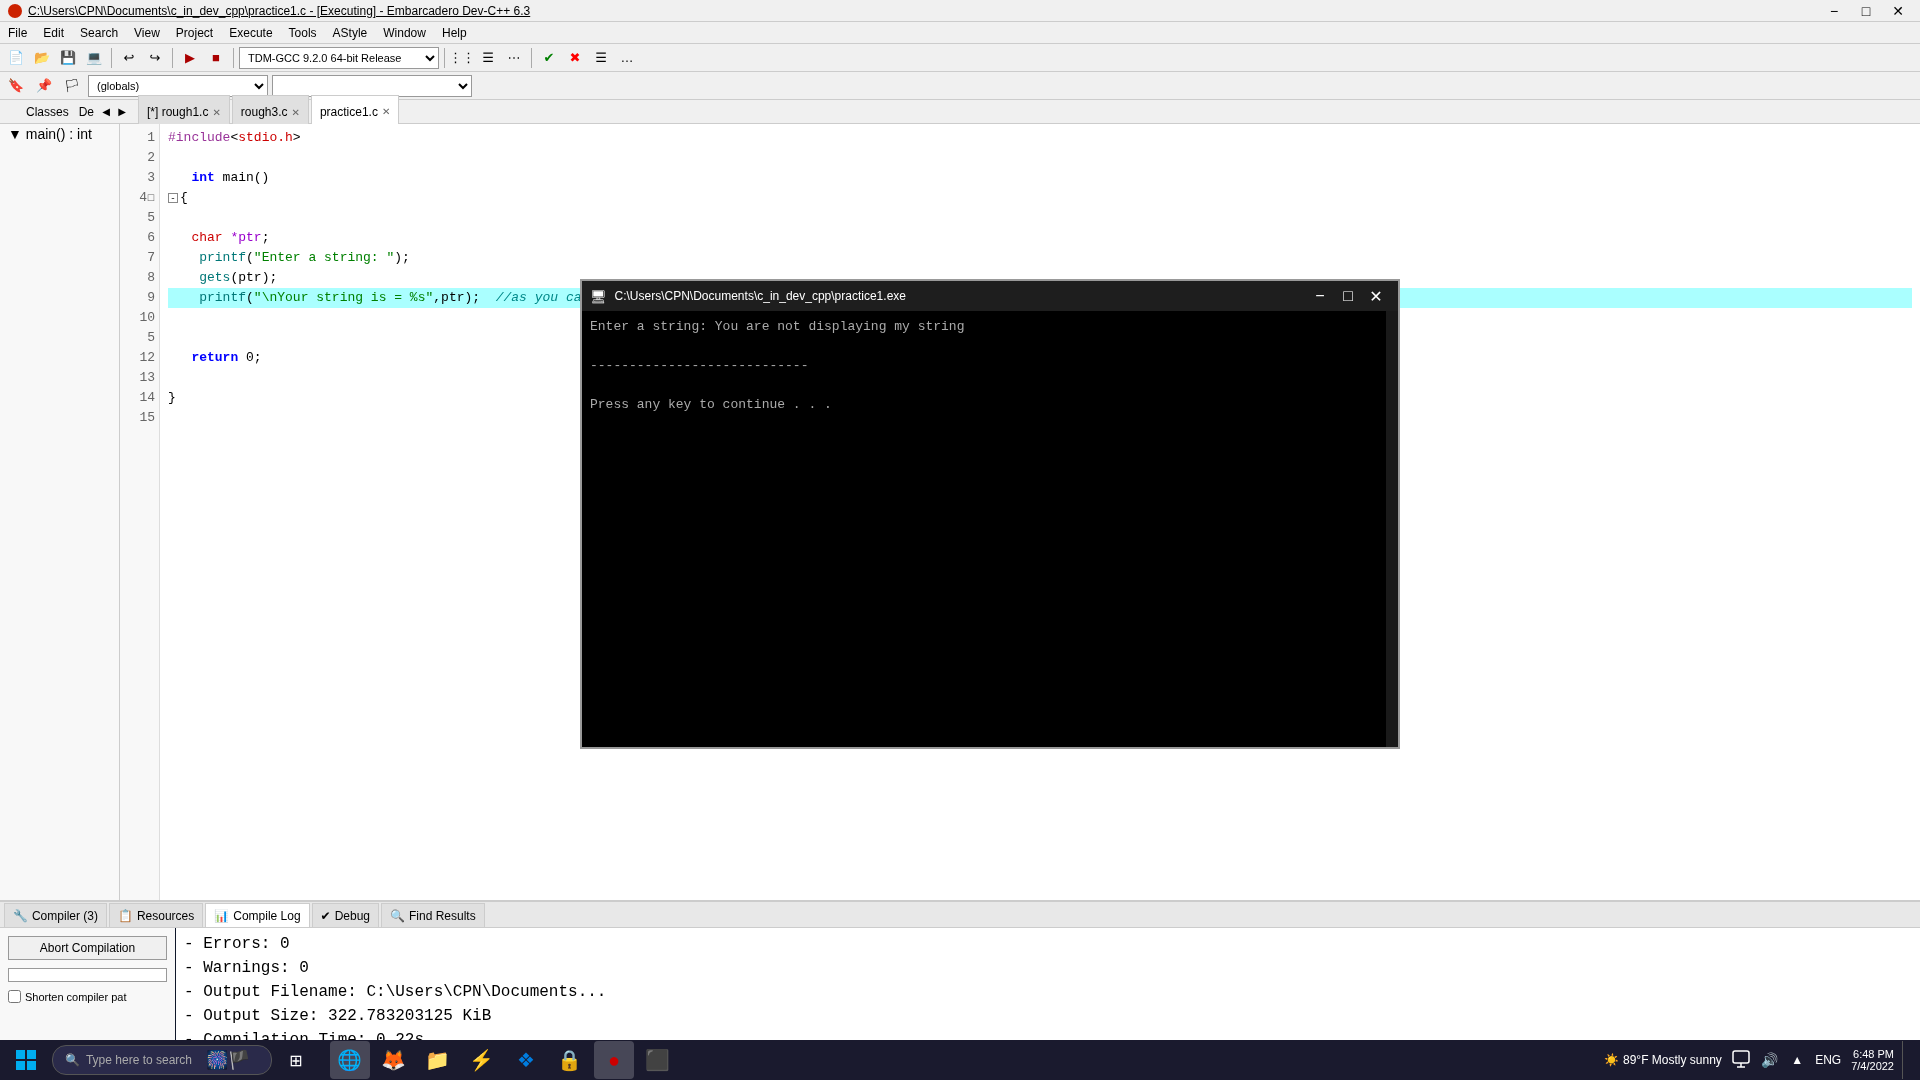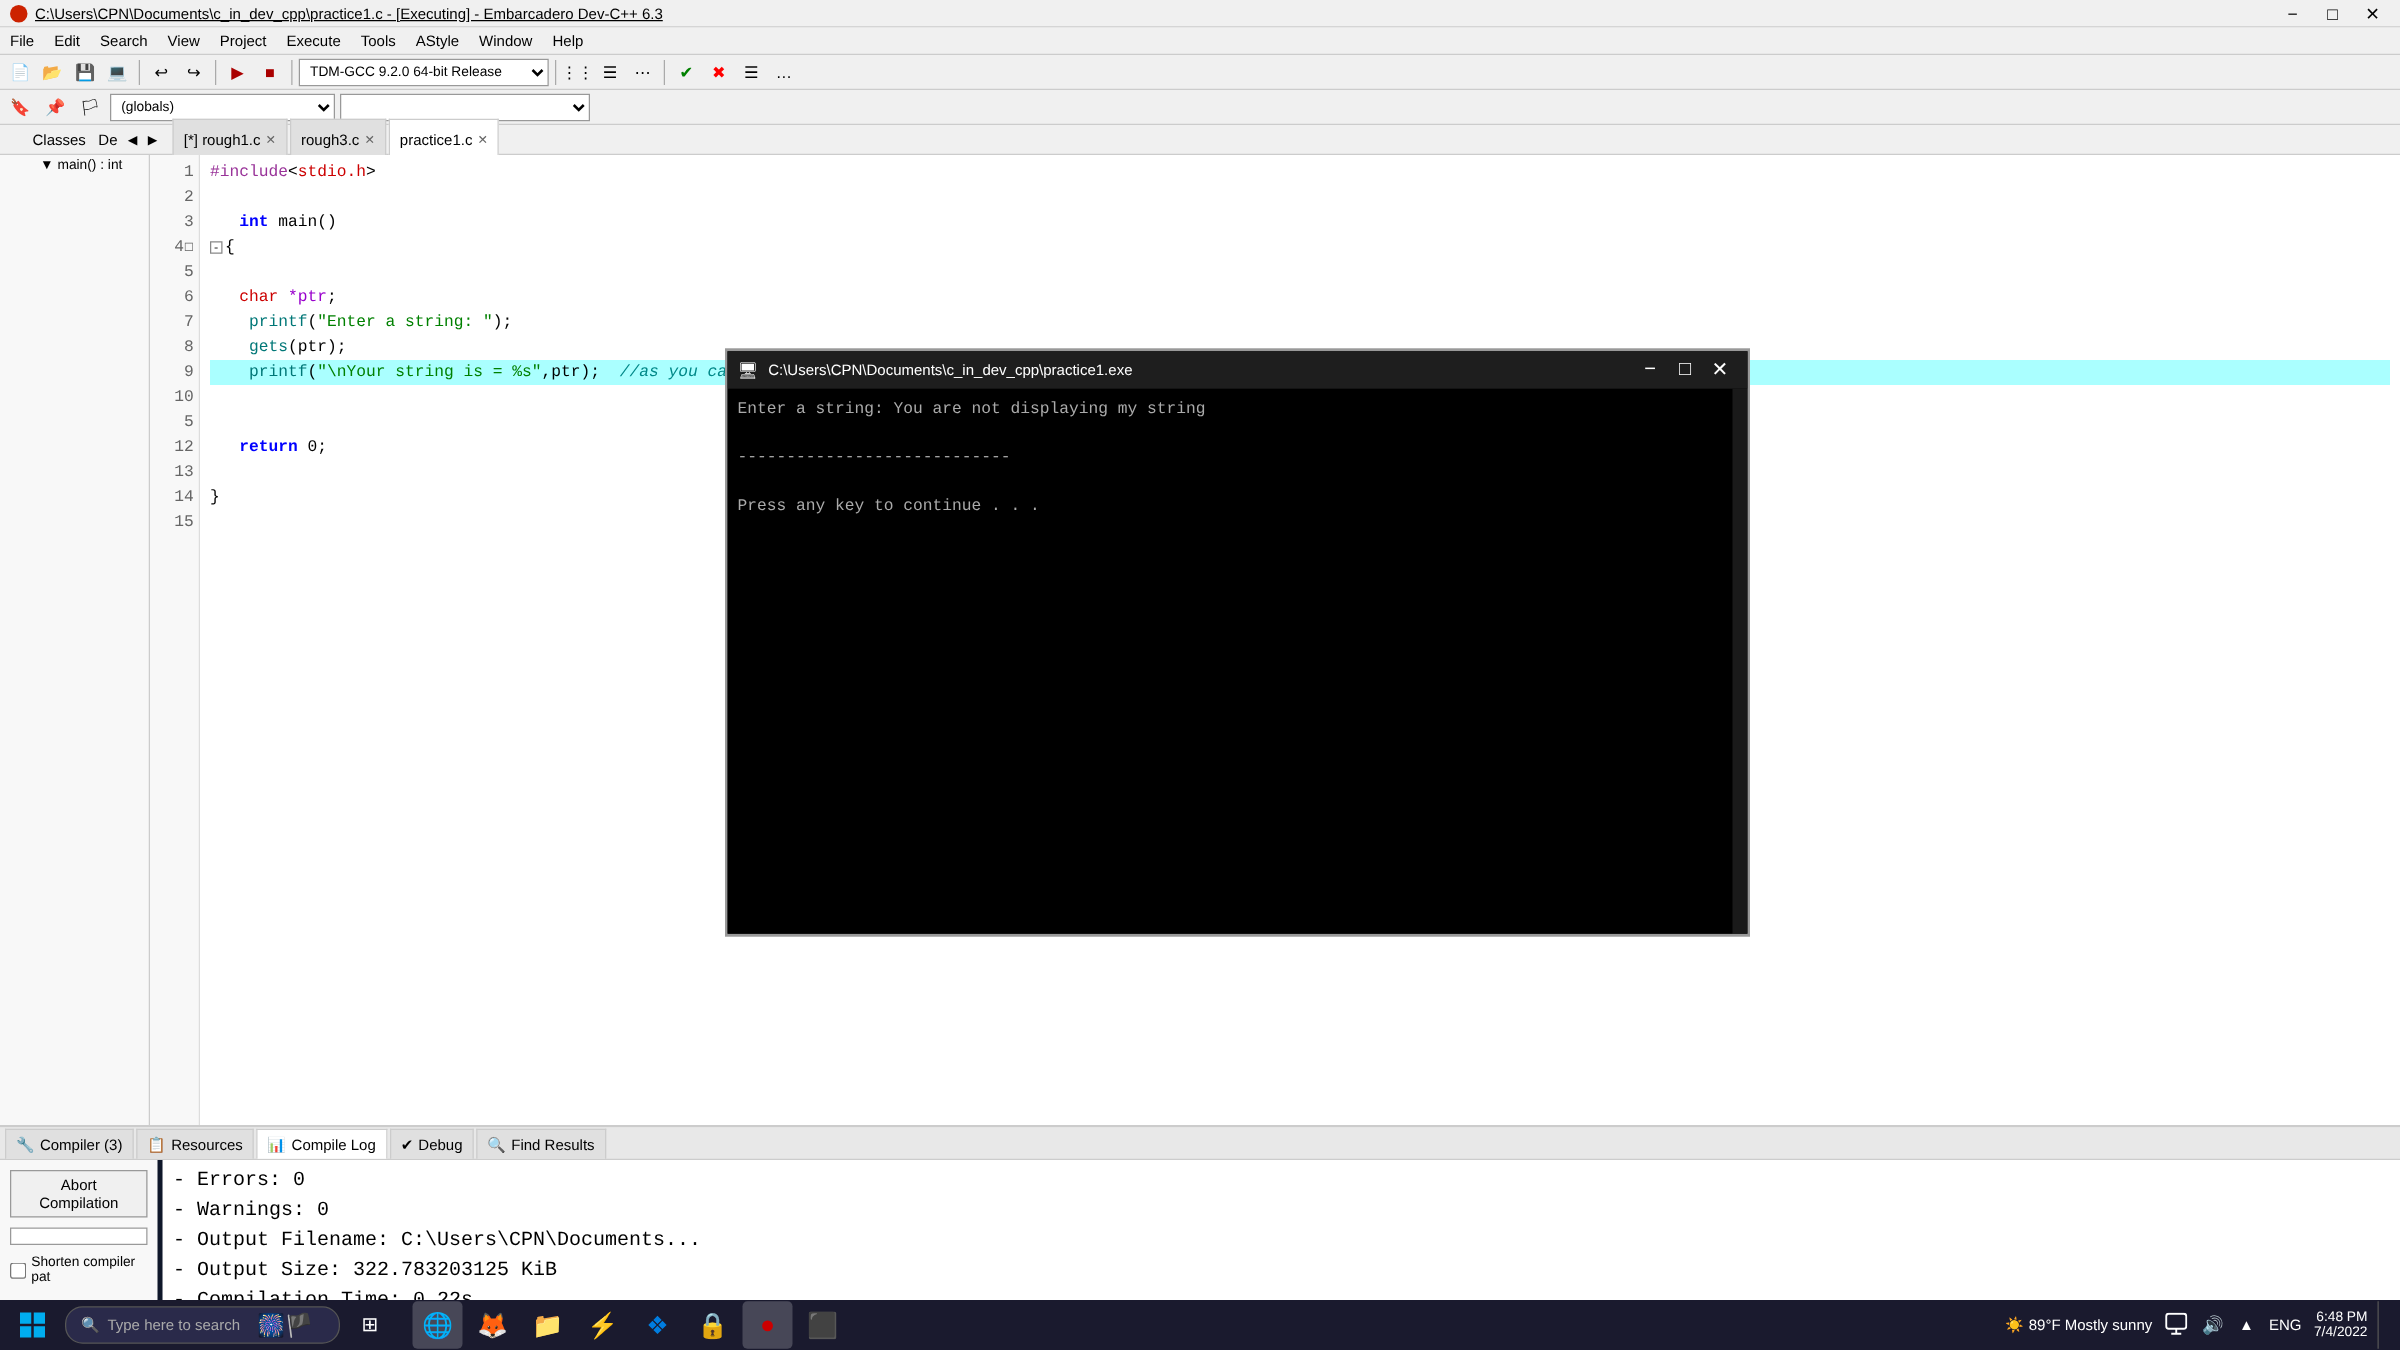--- a/index.html
+++ b/index.html
@@ -250,23 +250,23 @@
     }
     .bottom-tab.active {
       background: white;
     }
     #bottom-content {
       display: flex;
       flex: 1;
       overflow: hidden;
     }
     #compile-sidebar {
-      width: 130px;
+      width: 176px;
       padding: 8px;
-      border-right: 4px solid #0f172a;
+      border-right: 1px solid #0f172a;
       display: flex;
       flex-direction: column;
       gap: 8px;
     }
     #abort-btn {
       background: #f0f0f0;
       border: 1px solid #999;
       padding: 4px 8px;
       cursor: pointer;
       text-align: center;
@@ -465,21 +465,21 @@
   <div class="file-tab active">
     <span>practice1.c</span>
     <span class="close-x">✕</span>
   </div>
 </div>
 
 <div id="main-wrapper">
   <div id="editor-and-sidebar">
 
     <div id="sidebar">
-      <div class="sidebar-item" style="font-size:11px;margin-left:24px;">
+      <div class="sidebar-item" style="font-size:14px;">
         <span>▼</span>
         <span> main() : int</span>
       </div>
     </div>
 
     <div id="editor-container">
       <div id="line-numbers">
         <div class="line-num">1</div>
         <div class="line-num">2</div>
         <div class="line-num">3</div>

